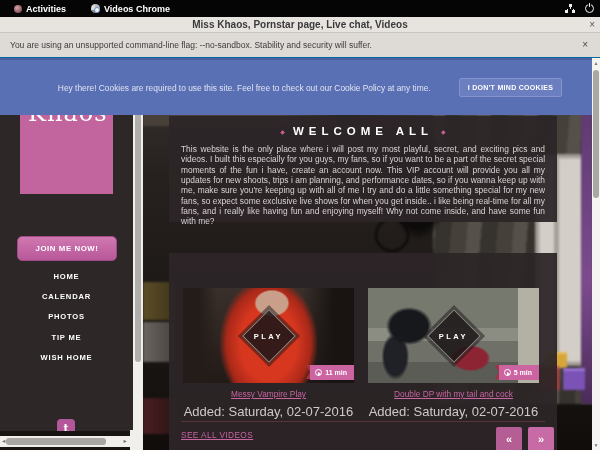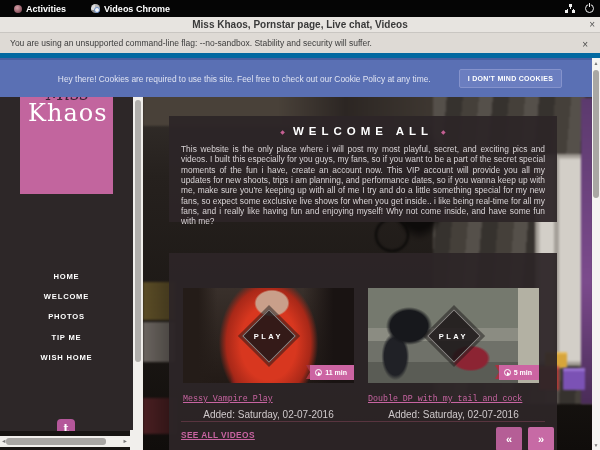--- a/index.html
+++ b/index.html
@@ -30,21 +30,21 @@
     box-shadow:0 0 0 0.8px #050505; }
 
   
   .title-bar { position:absolute; left:0; top:17px; width:600px; height:16px; background:#e7e4e0;
     border-bottom:1px solid #c9c6c2; display:flex; align-items:center; justify-content:center; }
   .title-bar .t { font-size:10px; font-weight:bold; color:#3a3a3a; }
   .tb-close { position:absolute; right:5px; top:2px; font-size:10px; color:#555; cursor:default; line-height:12px; }
 
   
   .infobar { position:absolute; left:0; top:33px; width:600px; height:25px; background:#dedad5;
-    border-bottom:5px solid #0369a1; display:flex; align-items:center; }
+    border-bottom:1px solid #0369a1; display:flex; align-items:center; }
   .infobar .msg { font-size:8.5px; color:#3c3c3c; padding-left:10px; }
   .ib-close { position:absolute; right:12px; top:6px; font-size:10px; color:#4a4a4a; line-height:12px; cursor:default; }
 
   
   .content { position:absolute; left:0; top:58px; width:600px; height:392px; background:#171412; }
 
   
   .main-frame { position:absolute; left:142px; top:0; width:450px; height:392px; overflow:hidden;
     background:linear-gradient(180deg,#3b3632 0%, #26211e 30%, #1b1714 70%, #100d0b 100%); border-left:1px solid #efede9; }
   .bg-layer { position:absolute; filter:blur(1px); }
@@ -98,26 +98,26 @@
     transform:rotate(45deg); background:rgba(28,23,24,0.88); border:1px solid #8d8a88; box-shadow:0 0 0 3px rgba(28,23,24,0.5);
     display:flex; align-items:center; justify-content:center; }
   .play-diamond span { transform:rotate(-45deg); color:#fff; font-size:7.5px; font-weight:bold; letter-spacing:2.5px; }
   .dur-badge { position:absolute; right:0; bottom:3px; height:15px; background:#cc64a2; color:#fff;
     display:flex; align-items:center; gap:3px; padding:0 7px 0 5px; font-size:7px; font-weight:bold; }
   .dur-badge::before { content:""; position:absolute; left:-4px; top:0; border-top:7.5px solid #a53340;
     border-bottom:7.5px solid #a53340; border-left:4px solid transparent; }
   .pc-ico { width:7px; height:7px; border:1px solid #fff; border-radius:50%; position:relative; flex:0 0 auto; }
   .pc-ico::after { content:""; position:absolute; left:2px; top:1.5px; border-left:3px solid #fff;
     border-top:2px solid transparent; border-bottom:2px solid transparent; }
-  .vid-title { margin-top:5px; text-align:left;font-family:Liberation Mono, monospace; }
+  .vid-title { text-align:center; }
   .vid-title a { color:#c864a2; font-size:8.3px; text-decoration:underline; cursor:pointer; }
-  .vid-added { margin-top:3px; text-align:center; color:#cfc9cb; font-size:10px; }
+  .vid-added { margin-top:3px; text-align:center; color:#cfc9cb; font-size:13px; }
 
   .vid-divider { position:absolute; left:12px; top:168px; width:364px; border-top:1px solid #58343f; }
-  .see-all { position:absolute; left:12px; top:177px; color:#c864a2; font-size:8.3px; font-weight:bold;
+  .see-all { position:absolute; left:12px; top:177px; color:#c864a2; font-size:8.3px; font-weight:normal;
     text-decoration:underline; letter-spacing:0.4px; cursor:pointer; }
   .pager { position:absolute; top:174px; width:26px; height:24px; background:#c76aa5; border-radius:2px;
     color:#fff; font-size:11px; font-weight:bold; display:flex; align-items:center; justify-content:center; cursor:pointer; }
   .pg-prev { left:327px; background:#b55e96; } .pg-next { left:359px; }
 
   
   .sidebar { position:absolute; left:0; top:0; width:133px; height:373px; background:#2d2728; overflow:hidden; }
   .logo-box { position:absolute; left:20px; top:39px; width:93px; height:97px; background:#c2659e; overflow:hidden;
     font-family:"DejaVu Serif", serif; }
   .logo-miss { position:absolute; left:26px; top:-14px; color:#3b1f33; font-size:18px; font-style:italic; }
@@ -140,21 +140,21 @@
   .sb-h-side { position:absolute; left:0; top:378px; width:130px; height:11px; background:#f1efec;
     display:flex; align-items:center; }
   .sb-h-side .thumb { position:absolute; left:6px; top:2px; width:100px; height:7px; background:#a8a6a3; border-radius:3px; }
   .sb-h-side .arr { position:absolute; top:2px; font-size:5.5px; color:#777; }
   .sb-corner { position:absolute; left:130px; top:372px; width:12px; height:20px; background:#f1efec; }
   .sb-v-main { position:absolute; left:592px; top:0; width:8px; height:392px; background:#f5f4f2; }
   .sb-v-main .thumb { position:absolute; left:1px; top:12px; width:6px; height:128px; background:#a9a7a3; border-radius:3px; }
   .sb-v-main .arr { position:absolute; left:0; width:8px; text-align:center; font-size:5px; color:#777; }
 
   
-  .cookie-bar { position:absolute; left:0; top:0; width:592px; height:39px; background:#5a70b4;
+  .cookie-bar { position:absolute; left:0; top:0; width:592px; height:57px; background:#5a70b4;
     border-top:2px solid #4a5f9f; display:flex; align-items:center; justify-content:center; gap:28px; z-index:40;padding-left:28px; }
   .cookie-bar .msg { color:#dfe3f2; font-size:8.4px; }
   .cookie-btn { background:#6b7ec0; border:1px solid #8593cc; border-radius:2px; color:#fff;
     font-size:7px; font-weight:bold; letter-spacing:0.3px; padding:5px 8px; cursor:pointer;
     font-family:"Liberation Sans", sans-serif; }
 </style>
 </head>
 <body>
 
 <div id="screen">
@@ -252,23 +252,24 @@
         <div class="pager pg-prev">«</div>
         <div class="pager pg-next">»</div>
       </div>
     </div>
 
     <div class="sidebar">
       <div class="logo-box">
         <span class="logo-miss">Miss</span>
         <span class="logo-word">Khaos</span>
       </div>
+      <div class="join-btn">JOIN ME NOW!</div>
       <div class="menu">
         <div class="menu-item">HOME</div>
-        <div class="menu-item">WELCOME</div>
+        <div class="menu-item">CALENDAR</div>
         <div class="menu-item">PHOTOS</div>
         <div class="menu-item">TIP ME</div>
         <div class="menu-item">WISH HOME</div>
       </div>
       <div class="tw-btn">t</div>
     </div>
 
     <div class="sb-v-side">
       <div class="thumb"></div>
       <div class="arr" style="top:370px;">▼</div>

